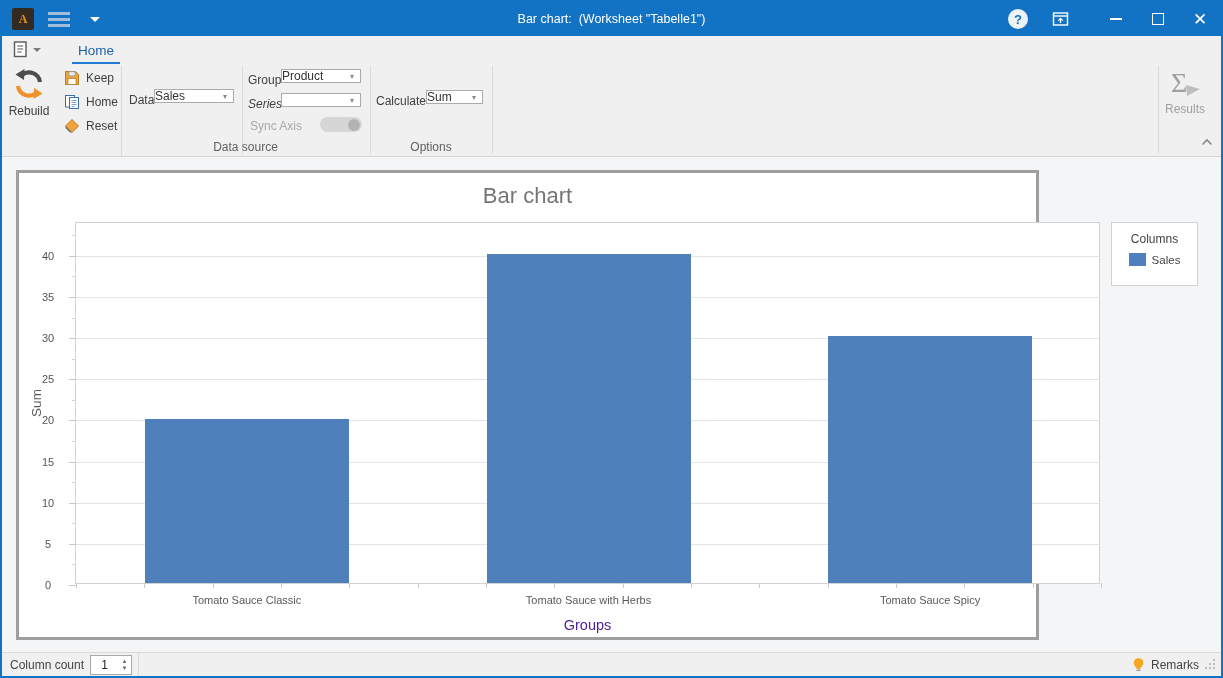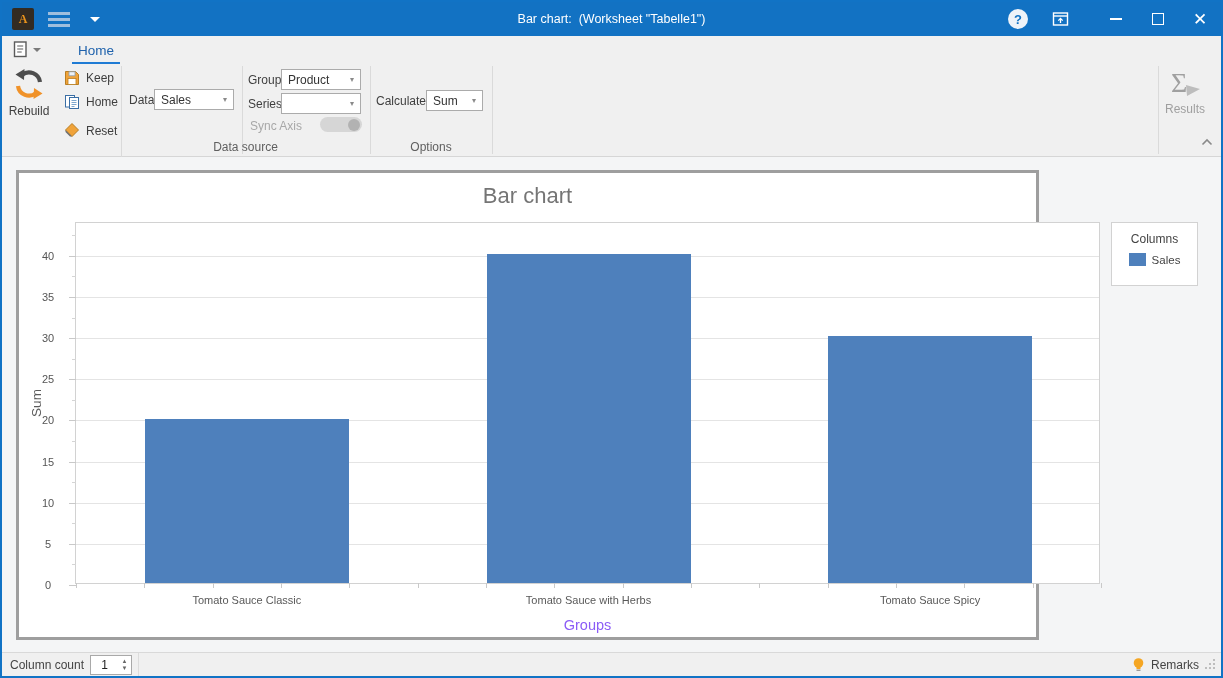--- a/index.html
+++ b/index.html
@@ -30,42 +30,42 @@
   .appmenu .caret { width:0; height:0; border-left:4px solid transparent; border-right:4px solid transparent; border-top:4px solid #7a7a7a; }
   .tab-home { position:absolute; left:70px; top:2px; height:26px; padding:0 6px; font-size:13.5px; color:#1f62ac;
               display:flex; align-items:center; border-bottom:2px solid #1f7bd4; }
   .sep { position:absolute; top:30px; width:1px; height:88px; background:#dadada; }
   .bigbtn { position:absolute; top:30px; width:50px; height:76px; display:flex; flex-direction:column; align-items:center; justify-content:flex-start; gap:2px; }
   .bigbtn .lbl { font-size:12px; color:#3f3f3f; }
   .bigbtn.disabled .lbl { color:#9f9f9f; }
   .smallbtn { position:absolute; left:58px; height:24px; display:flex; align-items:center; gap:6px; font-size:12px; color:#3f3f3f; padding:0 4px; }
   .rlabel { position:absolute; height:22px; display:flex; align-items:center; font-size:12px; color:#3f3f3f; }
   .rlabel.disabled { color:#a8a8a8; }
-  .combo { position:absolute; height:21px; background:#fff; border:1px solid #ababab; display:flex; align-items:center;
-           padding-left:6px; font-size:12px; color:#333; }
+  .combo { position:absolute; height:14px; background:#fff; border:1px solid #ababab; display:flex; align-items:center;
+           font-size:12px; color:#333; }
   .combo .cval { flex:1; }
   .combo .arrow { width:16px; font-size:8px; color:#8a8a8a; text-align:center; }
   .toggle { position:absolute; left:318px; top:81px; width:42px; height:15px; border-radius:8px; background:#d6d6d6; }
   .toggle .knob { position:absolute; right:2px; top:1.5px; width:12px; height:12px; border-radius:50%; background:#b2b2b2; }
   .grp-caption { position:absolute; top:104px; font-size:12px; color:#5f5f5f; text-align:center; }
   .ribbon-collapse { position:absolute; left:1199px; top:102px; color:#8a8a8a; }
 
   
   .main { position:relative; height:495px; background:#f4f5f6; }
   .chart-panel { position:absolute; left:14px; top:13px; width:1023px; height:470px; background:#fff; border:3px solid #9e9e9e; }
   .chart-title { position:absolute; left:0; right:0; top:10px; text-align:center; font-size:22px; color:#757575; }
   .plot { position:absolute; left:56px; top:49px; width:1025px; height:362px; border:1px solid #d2d2d2; background:#fff; }
   .gridline { position:absolute; left:0; width:100%; height:1px; background:#e4e4e4; }
   .bar { position:absolute; bottom:0; }
   .ytick-label { position:absolute; left:-48px; width:40px; text-align:center; font-size:11px; color:#555; }
   .ytick-major { position:absolute; left:-7px; width:7px; height:1px; background:#c9c9c9; }
   .ytick-minor { position:absolute; left:-4px; width:4px; height:1px; background:#d5d5d5; }
   .xtick { position:absolute; bottom:-5px; width:1px; height:5px; background:#c9c9c9; }
   .cat-label { position:absolute; text-align:center; font-size:11px; color:#595959; }
-  .xlabel { position:absolute; left:56px; width:1025px; top:444px; text-align:center; font-size:14.5px; color:#8b5cf6; }
+  .xlabel { position:absolute; left:56px; width:1025px; top:444px; text-align:center; font-size:14.5px; color:#4c1d95; }
   .ylabel { position:absolute; left:-40px; top:50%; transform:translate(-50%,-50%) rotate(-90deg); font-size:13.5px; color:#5a5a5a; white-space:nowrap; }
   .legend { position:absolute; left:1092px; top:49px; width:87px; height:64px; border:1px solid #d2d2d2; background:#fff;
             display:flex; flex-direction:column; align-items:center; padding-top:9px; gap:7px; }
   .legend-title { font-size:12px; color:#444; }
   .legend-item { display:flex; align-items:center; gap:6px; font-size:11.5px; color:#444; }
   .legend-swatch { width:17px; height:13px; }
 
   
   .statusbar { position:relative; height:24px; background:#f0f0f0; border-top:1px solid #d9d9d9;
                display:flex; align-items:center; font-size:12px; color:#444; }
@@ -148,41 +148,41 @@
       <span>Keep</span>
     </div>
     <div class="smallbtn" style="top:54px;">
       <svg width="16" height="16" viewBox="0 0 16 16">
         <rect x="1.5" y="1.5" width="9" height="11.5" fill="#fff" stroke="#3a6ea5" stroke-width="1"></rect>
         <rect x="5.5" y="3.5" width="9" height="11" fill="#fff" stroke="#3a6ea5" stroke-width="1"></rect>
         <path d="M7.5 6.5h5M7.5 8.5h5M7.5 10.5h5M7.5 12.5h3" stroke="#7da7cf" stroke-width="1"></path>
       </svg>
       <span>Home</span>
     </div>
-    <div class="smallbtn" style="top:78px;align-items:flex-end;">
+    <div class="smallbtn" style="top:78px;">
       <svg width="16" height="16" viewBox="0 0 16 16">
         <polygon points="8,1.5 14.5,8 8,14.5 1.5,8" fill="#f0a33a" stroke="#b97e22" stroke-width="1"></polygon>
         <polygon points="1.5,8 8,14.5 6,14.5 1.5,10" fill="#6b6b6b"></polygon>
       </svg>
       <span>Reset</span>
     </div>
 
     <div class="rlabel" style="left:127px; top:53px;">Data</div>
     <div class="combo" style="left:152px; top:53px; width:80px;">
       <span class="cval">Sales</span>
       <span class="arrow">▾</span>
     </div>
     <div class="sep" style="left:240px;"></div>
 
     <div class="rlabel" style="left:246px; top:33px;">Group</div>
     <div class="combo" style="left:279px; top:33px; width:80px;">
       <span class="cval">Product</span>
       <span class="arrow">▾</span>
     </div>
-    <div class="rlabel" style="left:246px; top:57px;">Series</div>
+    <div class="rlabel" style="left:246px; top:57px;font-style:italic;">Series</div>
     <div class="combo" style="left:279px; top:57px; width:80px;">
       <span class="cval"></span>
       <span class="arrow">▾</span>
     </div>
     <div class="rlabel disabled" style="left:248px; top:79px;">Sync Axis</div>
     <div class="toggle">
         <div class="knob"></div>
       </div>
     <div class="sep" style="left:368px;"></div>
 

